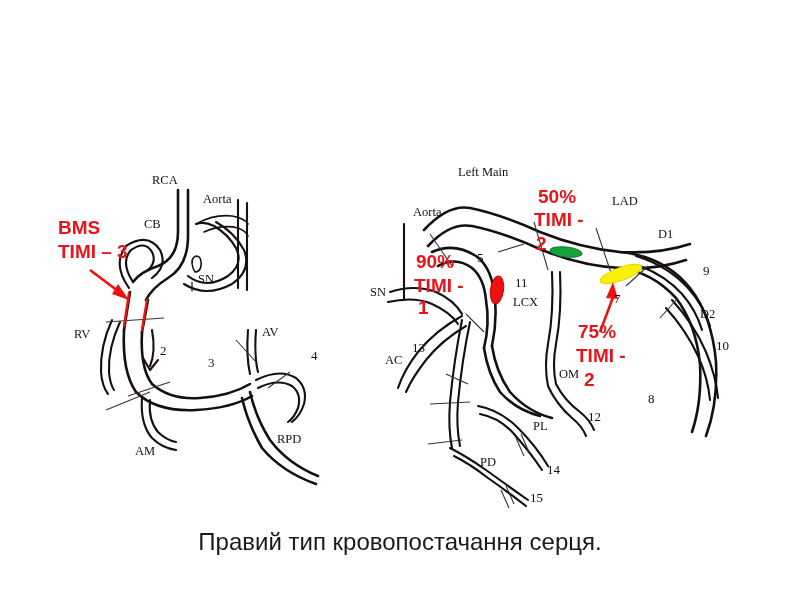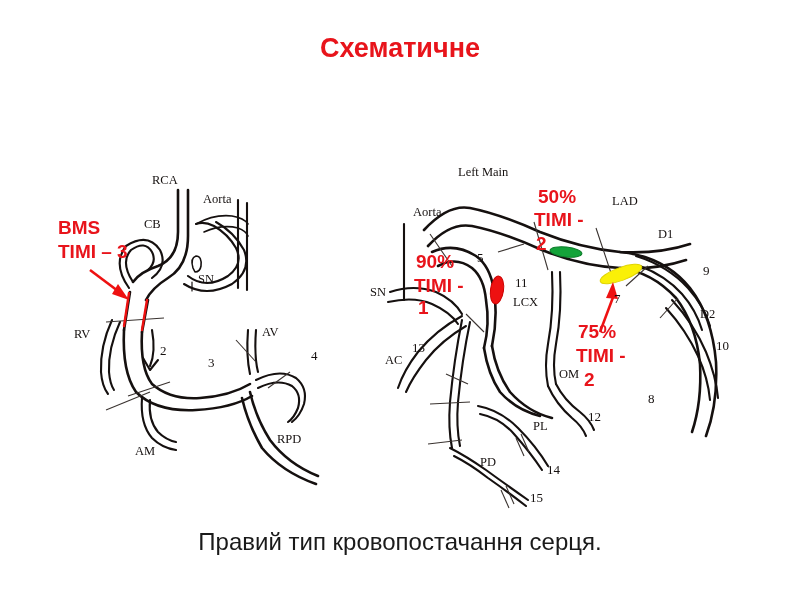--- a/index.html
+++ b/index.html
@@ -106,21 +106,20 @@
     stroke-linecap: butt;
   }
   .red-arrow-head { fill: #EE1111; }
 </style>
 </head>
 <body>
 
 <div id="slide">
 
   <div class="title-block">
-    <div class="title-line">Схематичне</div>
   </div>
 
   <div class="diagram-layer">
     <svg class="art" width="800" height="600" viewBox="0 0 800 600" xmlns="http://www.w3.org/2000/svg">
 
       <g>
 
         <path class="vessel v-med" d="M238,200 L238,288"></path>
         <path class="vessel v-med" d="M247,203 L247,290"></path>
 

